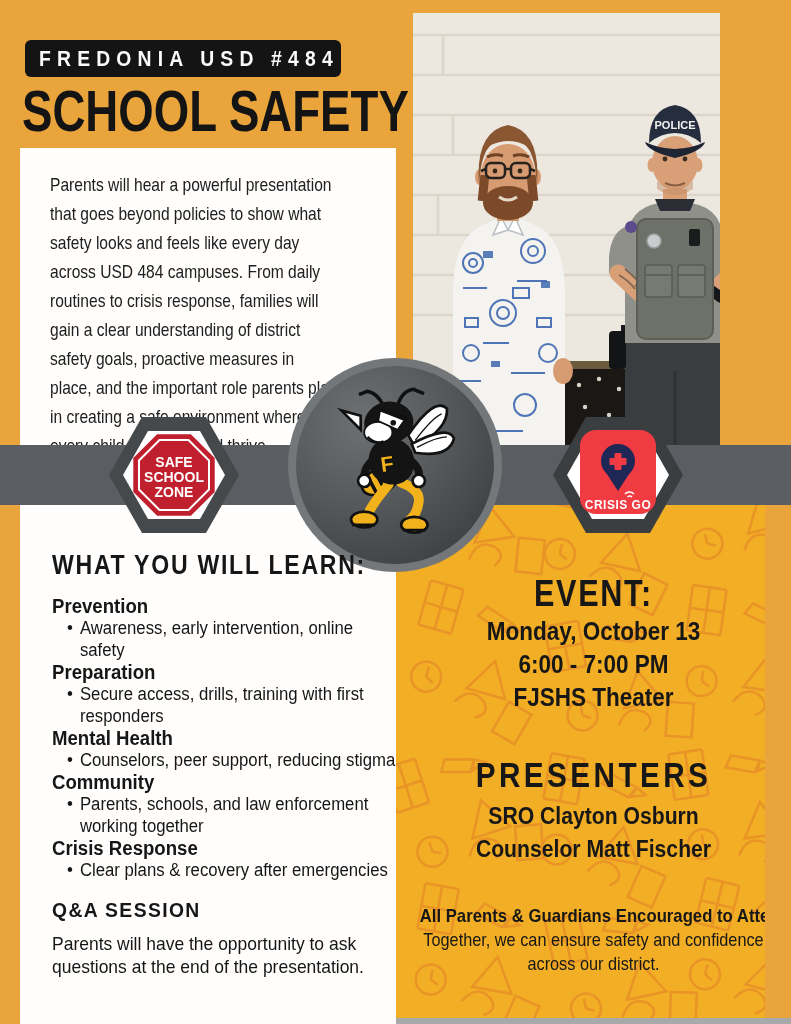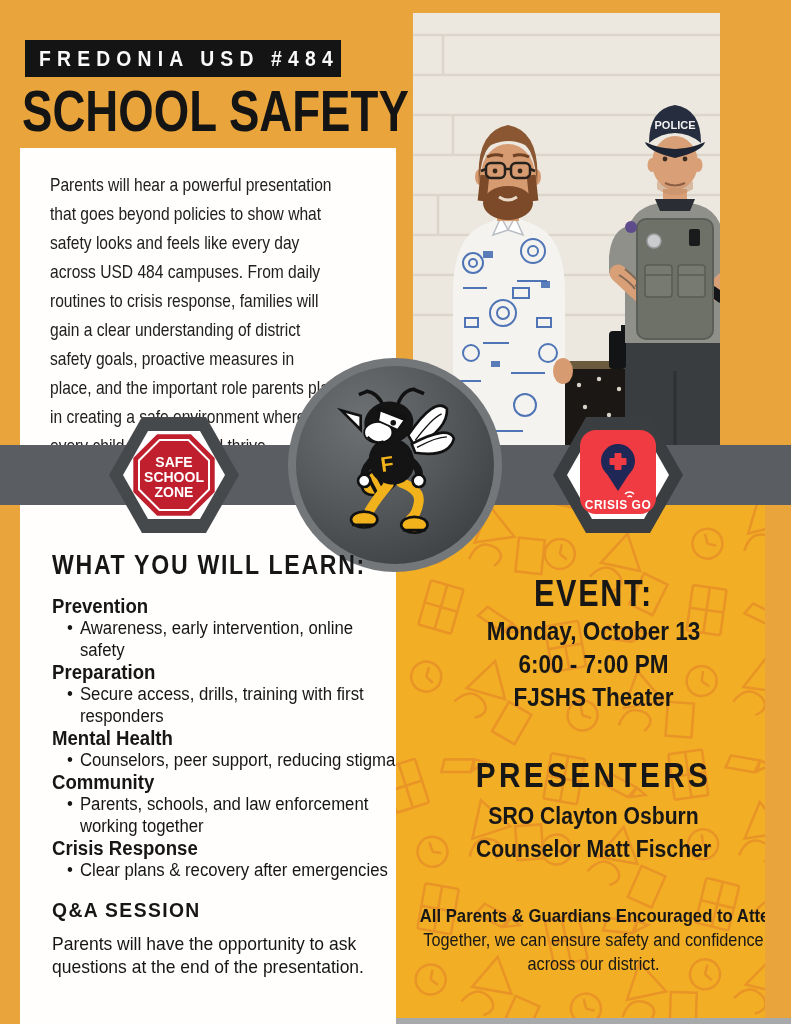--- a/index.html
+++ b/index.html
@@ -1,21 +1,21 @@
 <!DOCTYPE html>
 <html><head>
 <meta charset="utf-8">
 <style>
   html,body{margin:0;padding:0;}
   body{width:791px;height:1024px;position:relative;background:#E9A43C;
        font-family:"Liberation Sans",sans-serif;overflow:hidden;}
   .abs{position:absolute;}
   
   .banner{left:25px;top:40px;width:316px;height:37px;background:#141414;
-          display:flex;align-items:center;padding-left:14px;box-sizing:border-box;}
+          display:flex;align-items:center;padding-left:14px;box-sizing:border-box;border-radius:6px;}
   .banner span{color:#FAFAFA;font-size:22px;font-weight:700;letter-spacing:7px;
                transform:scaleX(.88);transform-origin:left center;white-space:nowrap;}
   .big-title{left:22px;top:78px;color:#141414;font-size:57px;font-weight:800;
              letter-spacing:0;transform:scaleX(.80);transform-origin:left top;white-space:nowrap;}
   
   .white-card{left:20px;top:148px;width:376px;height:876px;background:#FFFEFC;}
   .photo{left:413px;top:13px;width:307px;height:432px;background:#ECE8E0;overflow:hidden;}
   .right-panel{left:396px;top:445px;width:369px;height:579px;background:#F2AE24;overflow:hidden;}
   .bottom-strip{left:396px;top:1018px;width:395px;height:6px;background:#A7A9AB;}
   

